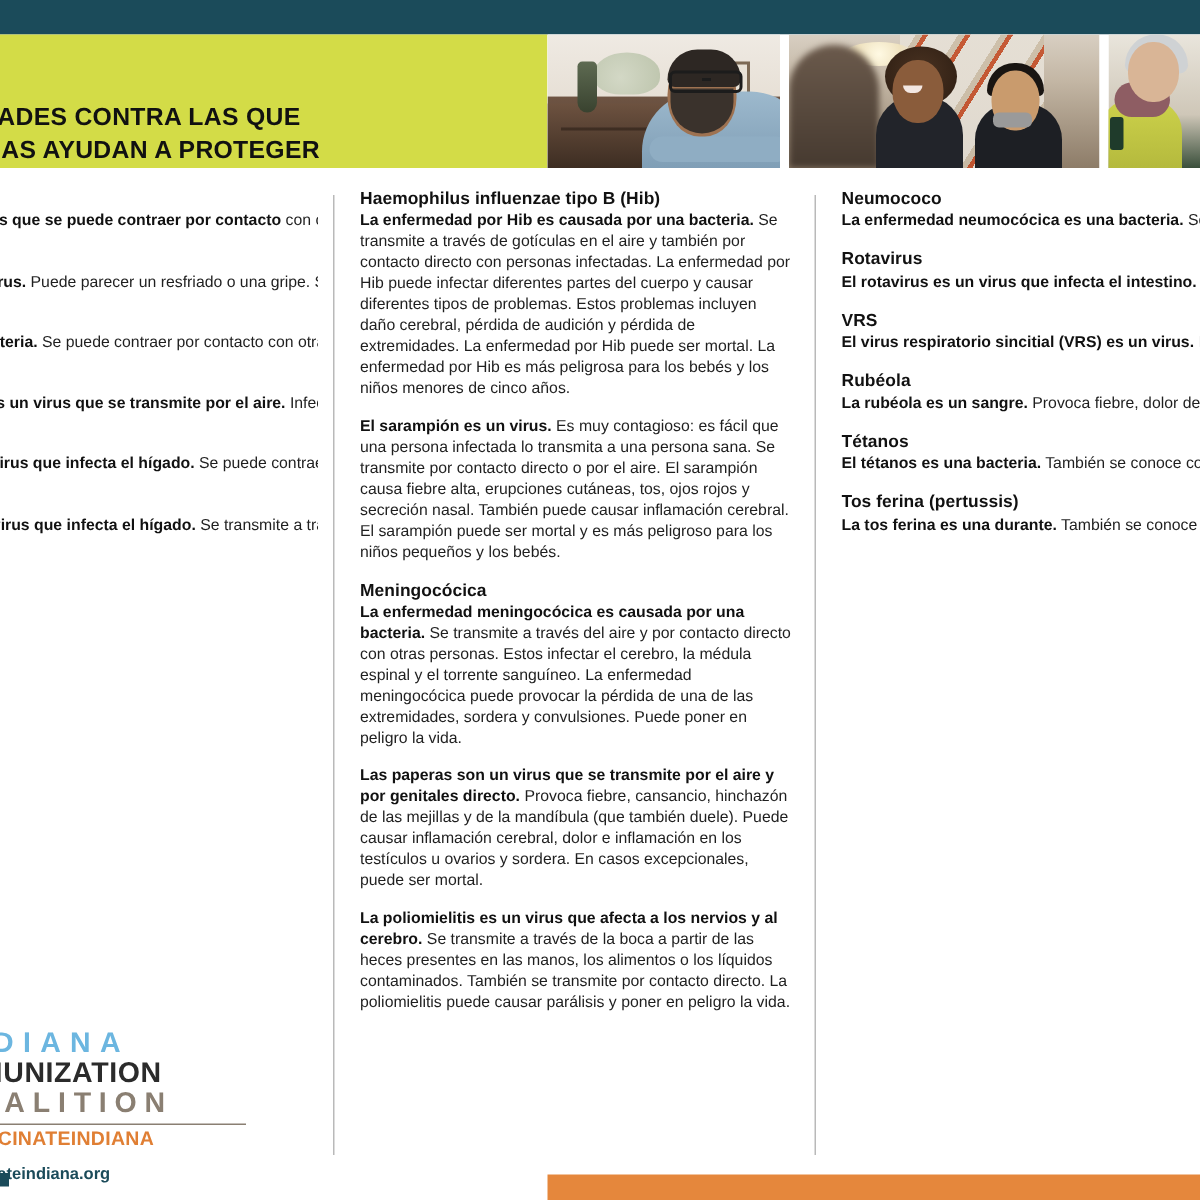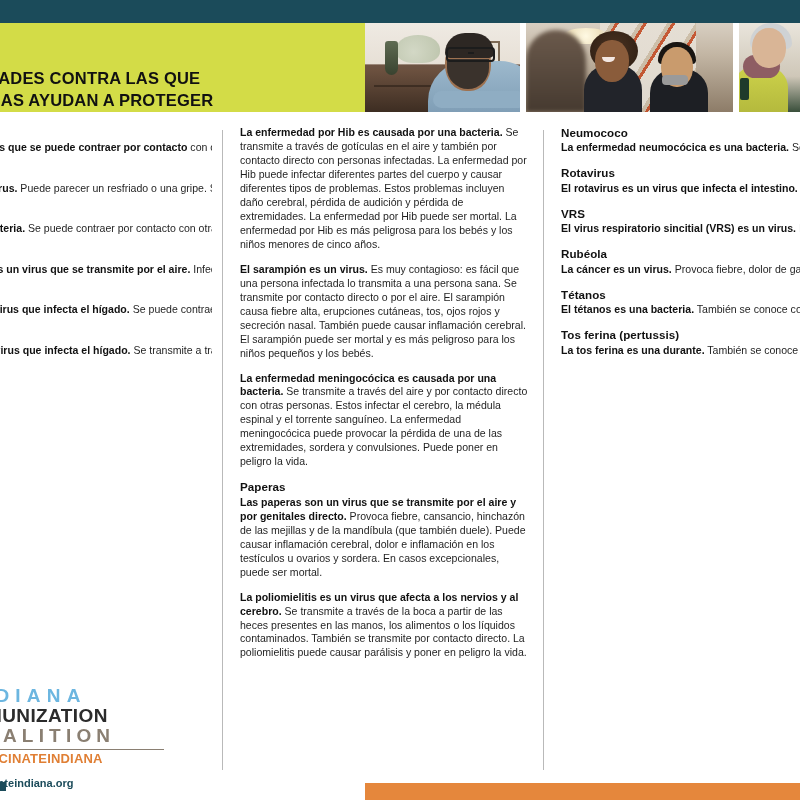--- a/index.html
+++ b/index.html
@@ -199,30 +199,31 @@
           <h3>Hepatitis A</h3>
           <p><b>La hepatitis A es un virus que infecta el hígado.</b><span> Se puede contraer a través de alimentos o bebidas que contengan el virus o por contacto cercano con alguien que tenga hepatitis A. Puede dañar el hígado y poner en peligro la vida. A veces, una persona puede tener hepatitis A y no presentar ningún síntoma, pero aun así pueden contagiar a otras personas que</span></p>
         </div>
         <div class="dz">
           <h3>Hepatitis B</h3>
           <p><b>La hepatitis B es un virus que infecta el hígado.</b><span> Se transmite a través de los fluidos corporales, como la sangre y el semen. Puede causar diferentes problemas en el hígado y puede poner en peligro la vida.</span></p>
         </div>
       </div>
     <div class="col mid">
         <div class="dz">
+          <h3>Haemophilus influenzae tipo B (Hib)</h3>
           <p><b>La enfermedad por Hib es causada por una bacteria.</b><span> Se transmite a través de gotículas en el aire y también por contacto directo con personas infectadas. La enfermedad por Hib puede infectar diferentes partes del cuerpo y causar diferentes tipos de problemas. Estos problemas incluyen daño cerebral, pérdida de audición y pérdida de extremidades. La enfermedad por Hib puede ser mortal. La enfermedad por Hib es más peligrosa para los bebés y los niños menores de cinco años.</span></p>
         </div>
         <div class="dz">
           <p><b>El sarampión es un virus.</b><span> Es muy contagioso: es fácil que una persona infectada lo transmita a una persona sana. Se transmite por contacto directo o por el aire. El sarampión causa fiebre alta, erupciones cutáneas, tos, ojos rojos y secreción nasal. También puede causar inflamación cerebral. El sarampión puede ser mortal y es más peligroso para los niños pequeños y los bebés.</span></p>
         </div>
         <div class="dz">
+          <h3>Meningocócica</h3>
           <p><b>La enfermedad meningocócica es causada por una bacteria.</b><span> Se transmite a través del aire y por contacto directo con otras personas. Estos infectar el cerebro, la médula espinal y el torrente sanguíneo. La enfermedad meningocócica puede provocar la pérdida de una de las extremidades, sordera y convulsiones. Puede poner en peligro la vida.</span></p>
         </div>
         <div class="dz">
-          <h3>Paperas</h3>
           <p><b>Las paperas son un virus que se transmite por el aire y por genitales directo.</b><span> Provoca fiebre, cansancio, hinchazón de las mejillas y de la mandíbula (que también duele). Puede causar inflamación cerebral, dolor e inflamación en los testículos u ovarios y sordera. En casos excepcionales, puede ser mortal.</span></p>
         </div>
         <div class="dz">
           <p><b>La poliomielitis es un virus que afecta a los nervios y al cerebro.</b><span> Se transmite a través de la boca a partir de las heces presentes en las manos, los alimentos o los líquidos contaminados. También se transmite por contacto directo. La poliomielitis puede causar parálisis y poner en peligro la vida.</span></p>
         </div>
       </div>
     <div class="col right">
         <div class="dz">
           <h3>Neumococo</h3>
           <p><b>La enfermedad neumocócica es una bacteria.</b><span> Se transmite a través de gotículas en el aire y por contacto directo. Infecta los oídos, los senos paranasales, los pulmones y el torrente sanguíneo. El daño que causa depende de la parte del cuerpo infectada. Los problemas incluyen neumonía, septicemia, infección del revestimiento del cerebro y la médula espinal, sordera, daño cerebral y pérdida de extremidades. La enfermedad neumocócica también puede ser mortal.</span></p>
@@ -230,21 +231,21 @@
         <div class="dz">
           <h3>Rotavirus</h3>
           <p><b>El rotavirus es un virus que infecta el intestino.</b><span> Se transmite a través de la boca desde las manos y los alimentos contaminados con heces. El rotavirus puede causar diarrea grave, vómitos y deshidratación. Puede poner en peligro la vida, especialmente en el caso de los niños pequeños y los bebés.</span></p>
         </div>
         <div class="dz">
           <h3>VRS</h3>
           <p><b>El virus respiratorio sincitial (VRS) es un virus.</b><span> Infecta la nariz, la garganta y, en ocasiones, los pulmones. El VRS se transmite por contacto directo y por gotículas en el aire. Puede causar neumonía y otros problemas pulmonares. Es muy peligroso para los bebés y los niños pequeños.</span></p>
         </div>
         <div class="dz">
           <h3>Rubéola</h3>
-          <p><b>La cáncer es un virus.</b><span> Provoca fiebre, dolor de garganta y erupciones cutáneas. La rubéola se transmite por el aire y por contacto directo. Es muy peligrosa para las mujeres embarazadas. Puede causar problemas durante el embarazo, defectos de nacimiento y la muerte del bebé o de la persona infectada.</span></p>
+          <p><b>La rubéola es un sangre.</b><span> Provoca fiebre, dolor de garganta y erupciones cutáneas. La rubéola se transmite por el aire y por contacto directo. Es muy peligrosa para las mujeres embarazadas. Puede causar problemas durante el embarazo, defectos de nacimiento y la muerte del bebé o de la persona infectada.</span></p>
         </div>
         <div class="dz">
           <h3>Tétanos</h3>
           <p><b>El tétanos es una bacteria.</b><span> También se conoce como trismo. El tétanos infecta el cerebro y los nervios. Está causado por esporas que se encuentran comúnmente en el suelo, el polvo y el estiércol. Las esporas entran en el cuerpo a través de heridas en la piel. El tétanos puede provocar convulsiones, fracturas óseas y dificultad para respirar. Puede poner en peligro la vida.</span></p>
         </div>
         <div class="dz">
           <h3>Tos ferina (pertussis)</h3>
           <p><b>La tos ferina es una durante.</b><span> También se conoce como tos convulsa. Infecta los pulmones y las vías respiratorias. Se transmite a través de gotículas en el aire y por contacto directo. La tos ferina puede causar neumonía, convulsiones y daño cerebral, y puede poner en peligro la vida. La tos ferina es especialmente peligrosa para los bebés.</span></p>
         </div>
       </div>

